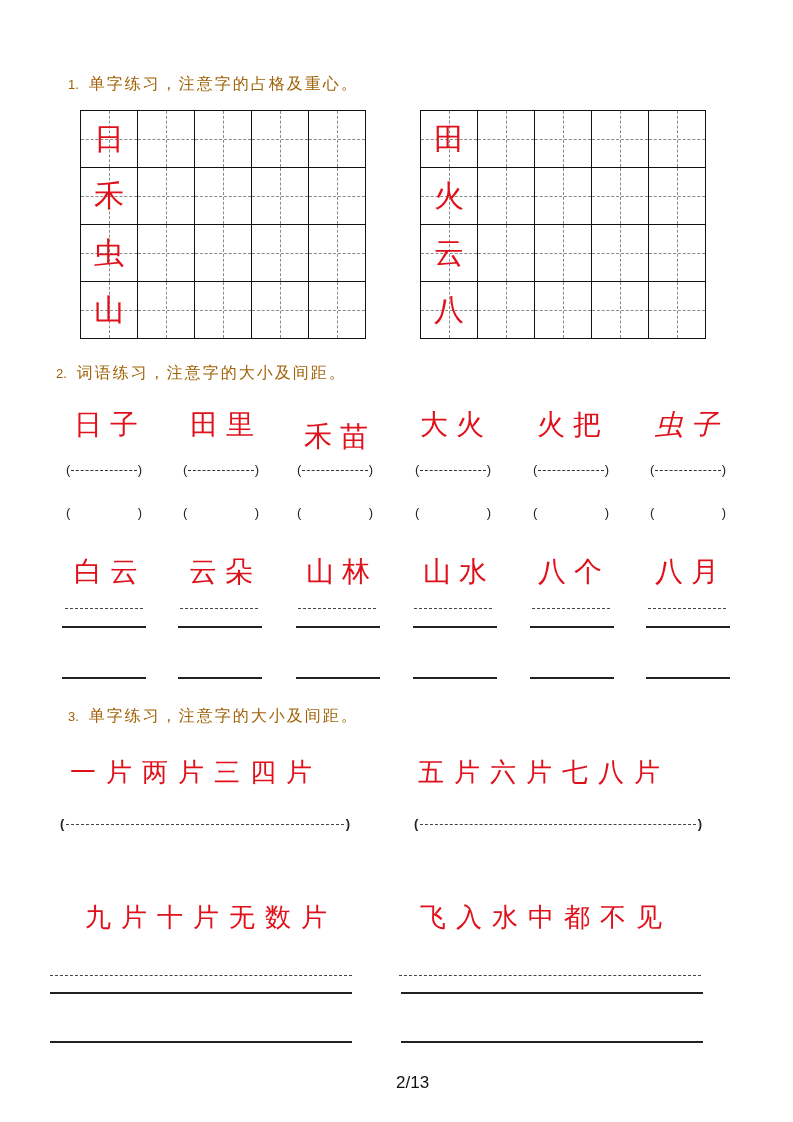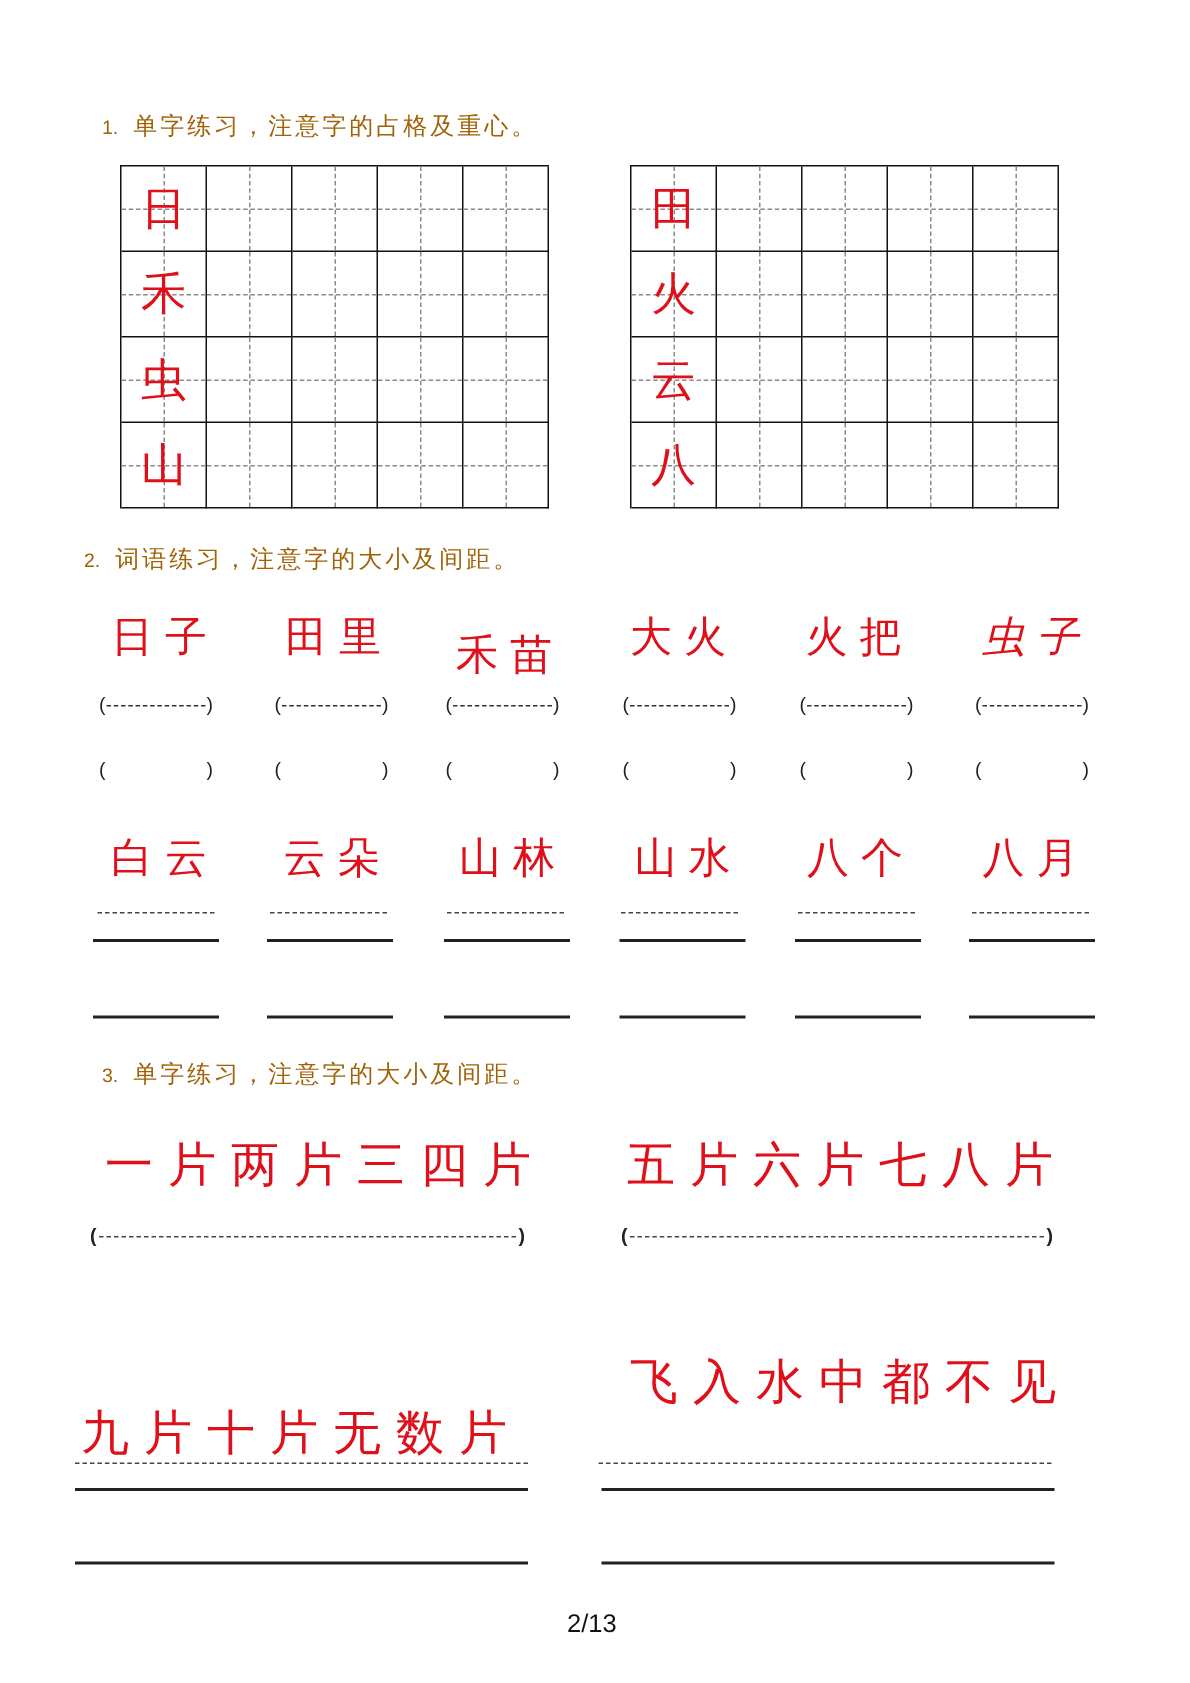--- a/index.html
+++ b/index.html
@@ -38,21 +38,21 @@
   .word { font-size: 28px; letter-spacing: 8px; white-space: nowrap; }
   .paren {
     display: flex; align-items: center; justify-content: space-between;
     width: 76px; font-family: "Liberation Sans", sans-serif; font-size: 13px; color: #222;
   }
   .paren .dots { flex: 1; border-top: 1px dashed #333; margin: 2px 1px 0 1px; }
   .paren .gap { flex: 1; }
   .dotline { border-top: 1px dashed #444; }
   .solid { border-top: 2px solid #222; }
 
-  .sentence { font-size: 32px; letter-spacing: 10px; white-space: nowrap; }
+  .sentence { font-size: 26px; letter-spacing: 10px; white-space: nowrap; }
   .longparen {
     display: flex; align-items: center; font-family: "Liberation Sans", sans-serif;
     font-size: 13px; color: #222; font-weight: bold;
   }
   .longparen .dots { flex: 1; border-top: 1px dashed #444; margin: 1px 2px 0 2px; }
 
   .pagenum { font-family: "Liberation Sans", sans-serif; font-size: 17px; color: #111; }
 </style>
 </head>
 <body>
@@ -244,24 +244,24 @@
     <span>(</span>
     <span class="dots"></span>
     <span>)</span>
   </div>
 <div class="abs longparen" style="left:414px; top:816px; width:288px;">
     <span>(</span>
     <span class="dots"></span>
     <span>)</span>
   </div>
 
-<div class="abs sentence red" style="left:54px; top:900px;margin-top:34px;">九片十片无数片</div>
+<div class="abs sentence red" style="left:85px; top:900px;">九片十片无数片</div>
 <div class="abs sentence red" style="left:420px; top:900px;">飞入水中都不见</div>
 
 <div class="abs dotline" style="left:50px; top:975px; width:302px;"></div>
 <div class="abs solid" style="left:50px; top:992px; width:302px;"></div>
 <div class="abs solid" style="left:50px; top:1041px; width:302px;"></div>
 
 <div class="abs dotline" style="left:399px; top:975px; width:302px;"></div>
 <div class="abs solid" style="left:401px; top:992px; width:302px;"></div>
 <div class="abs solid" style="left:401px; top:1041px; width:302px;"></div>
 
-<div class="abs pagenum" style="left:378px; top:1073px;">2/13</div>
+<div class="abs pagenum" style="left:396px; top:1073px;">2/13</div>
 
 </body></html>

